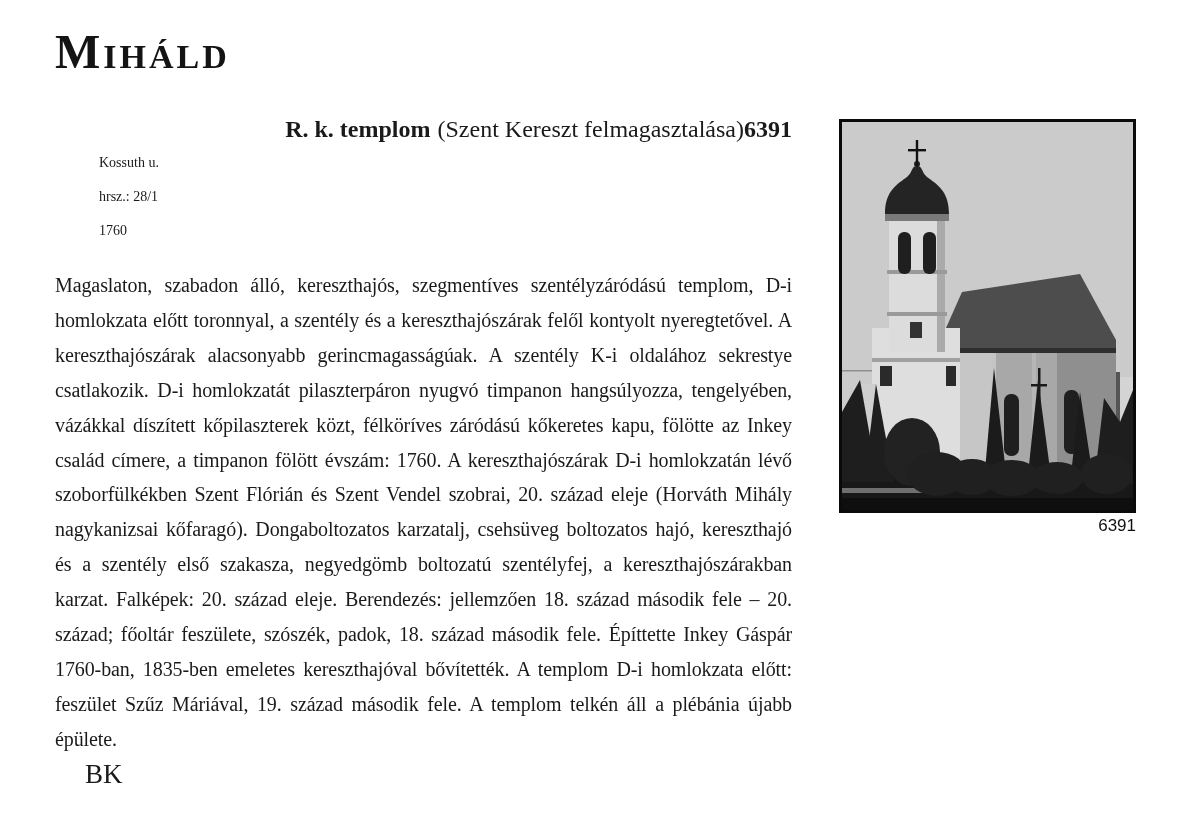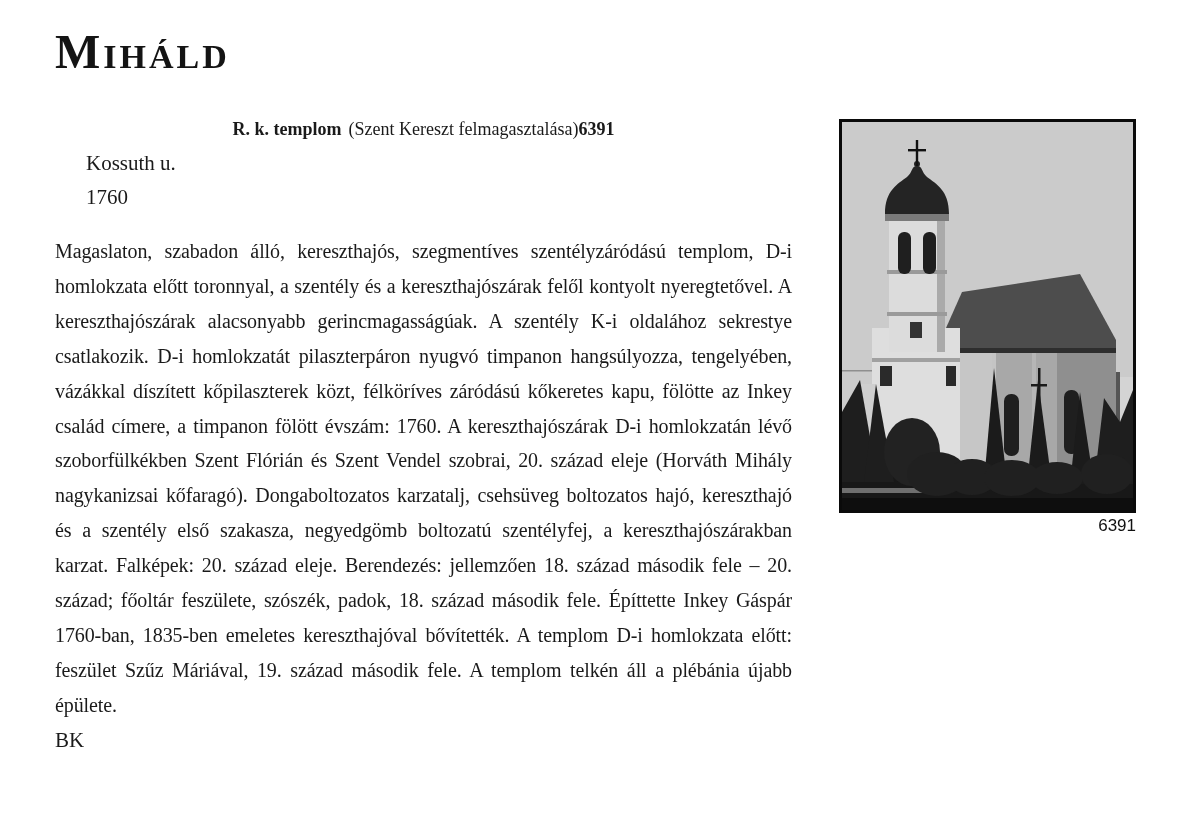--- a/index.html
+++ b/index.html
@@ -3,27 +3,27 @@
 <meta charset="utf-8">
 <style>
   html,body{margin:0;padding:0}
   body{width:1196px;height:830px;background:#ffffff;font-family:"Liberation Serif",serif;color:#1a1a1a;overflow:hidden}
   .page{position:relative;width:1196px;height:830px;background:#ffffff}
 
   .page-title{position:absolute;left:55px;top:24px;margin:0;font-size:48px;font-weight:700;
     font-variant:small-caps;letter-spacing:3px;color:#141414}
 
   .text-col{position:absolute;left:55px;top:112px;width:737px}
-  .entry-header{display:flex;justify-content:center;align-items:baseline;font-size:18px;line-height:34px}
+  .entry-header{display:flex;justify-content:flex-end;align-items:baseline;font-size:24px;line-height:34px}
   .entry-name{font-weight:700}
   .entry-dedication{margin-left:7px;font-weight:400}
   .entry-number{font-weight:700}
-  .entry-details{margin-left:31px;font-size:21px;line-height:34px}
+  .entry-details{margin-left:44px;font-size:14px;line-height:34px}
   .description{margin:20px 0 0 0;font-size:20px;line-height:34.9px;text-align:justify;letter-spacing:-0.1px}
-  .signature{font-size:21px;line-height:34px}
+  .signature{margin-left:30px;font-size:27px;line-height:34px}
 
   .photo-frame{position:absolute;left:839px;top:119px;width:291px;height:388px;border:3px solid #0a0a0a;margin:0;padding:0;background:#cbcbcb}
   .photo-frame svg{display:block;width:100%;height:100%}
   .photo-caption{position:absolute;left:839px;top:516px;width:297px;text-align:right;
     font-family:"Liberation Sans",sans-serif;font-size:17px;color:#111}
 </style>
 </head>
 <body>
 
 <div class="page">
@@ -33,20 +33,21 @@
   <div class="text-col">
     <div class="entry-header">
       <div>
         <span class="entry-name">R. k. templom</span><span class="entry-dedication">(Szent Kereszt felmagasztalása)</span>
       </div>
       <span class="entry-number">6391</span>
     </div>
 
     <div class="entry-details">
       <div>Kossuth u.</div>
+      <div>hrsz.: 28/1</div>
       <div>1760</div>
     </div>
 
     <p class="description">Magaslaton, szabadon álló, kereszthajós, szegmentíves szentélyzáródású templom, D-i homlokzata előtt toronnyal, a szentély és a kereszthajószárak felől kontyolt nyeregtetővel. A kereszthajószárak alacsonyabb gerincmagasságúak. A szentély K-i oldalához sekrestye csatlakozik. D-i homlokzatát pilaszterpáron nyugvó timpanon hangsúlyozza, tengelyében, vázákkal díszített kőpilaszterek közt, félköríves záródású kőkeretes kapu, fölötte az Inkey család címere, a timpanon fölött évszám: 1760. A kereszthajószárak D-i homlokzatán lévő szoborfülkékben Szent Flórián és Szent Vendel szobrai, 20. század eleje (Horváth Mihály nagykanizsai kőfaragó). Dongaboltozatos karzatalj, csehsüveg boltozatos hajó, kereszthajó és a szentély első szakasza, negyedgömb boltozatú szentélyfej, a kereszthajószárakban karzat. Falképek: 20. század eleje. Berendezés: jellemzően 18. század második fele – 20. század; főoltár feszülete, szószék, padok, 18. század második fele. Építtette Inkey Gáspár 1760-ban, 1835-ben emeletes kereszthajóval bővítették. A templom D-i homlokzata előtt: feszület Szűz Máriával, 19. század második fele. A templom telkén áll a plébánia újabb épülete.</p>
 
     <div class="signature">BK</div>
   </div>
 
   <figure class="photo-frame">
     <svg viewBox="0 0 291 388" preserveAspectRatio="none">

